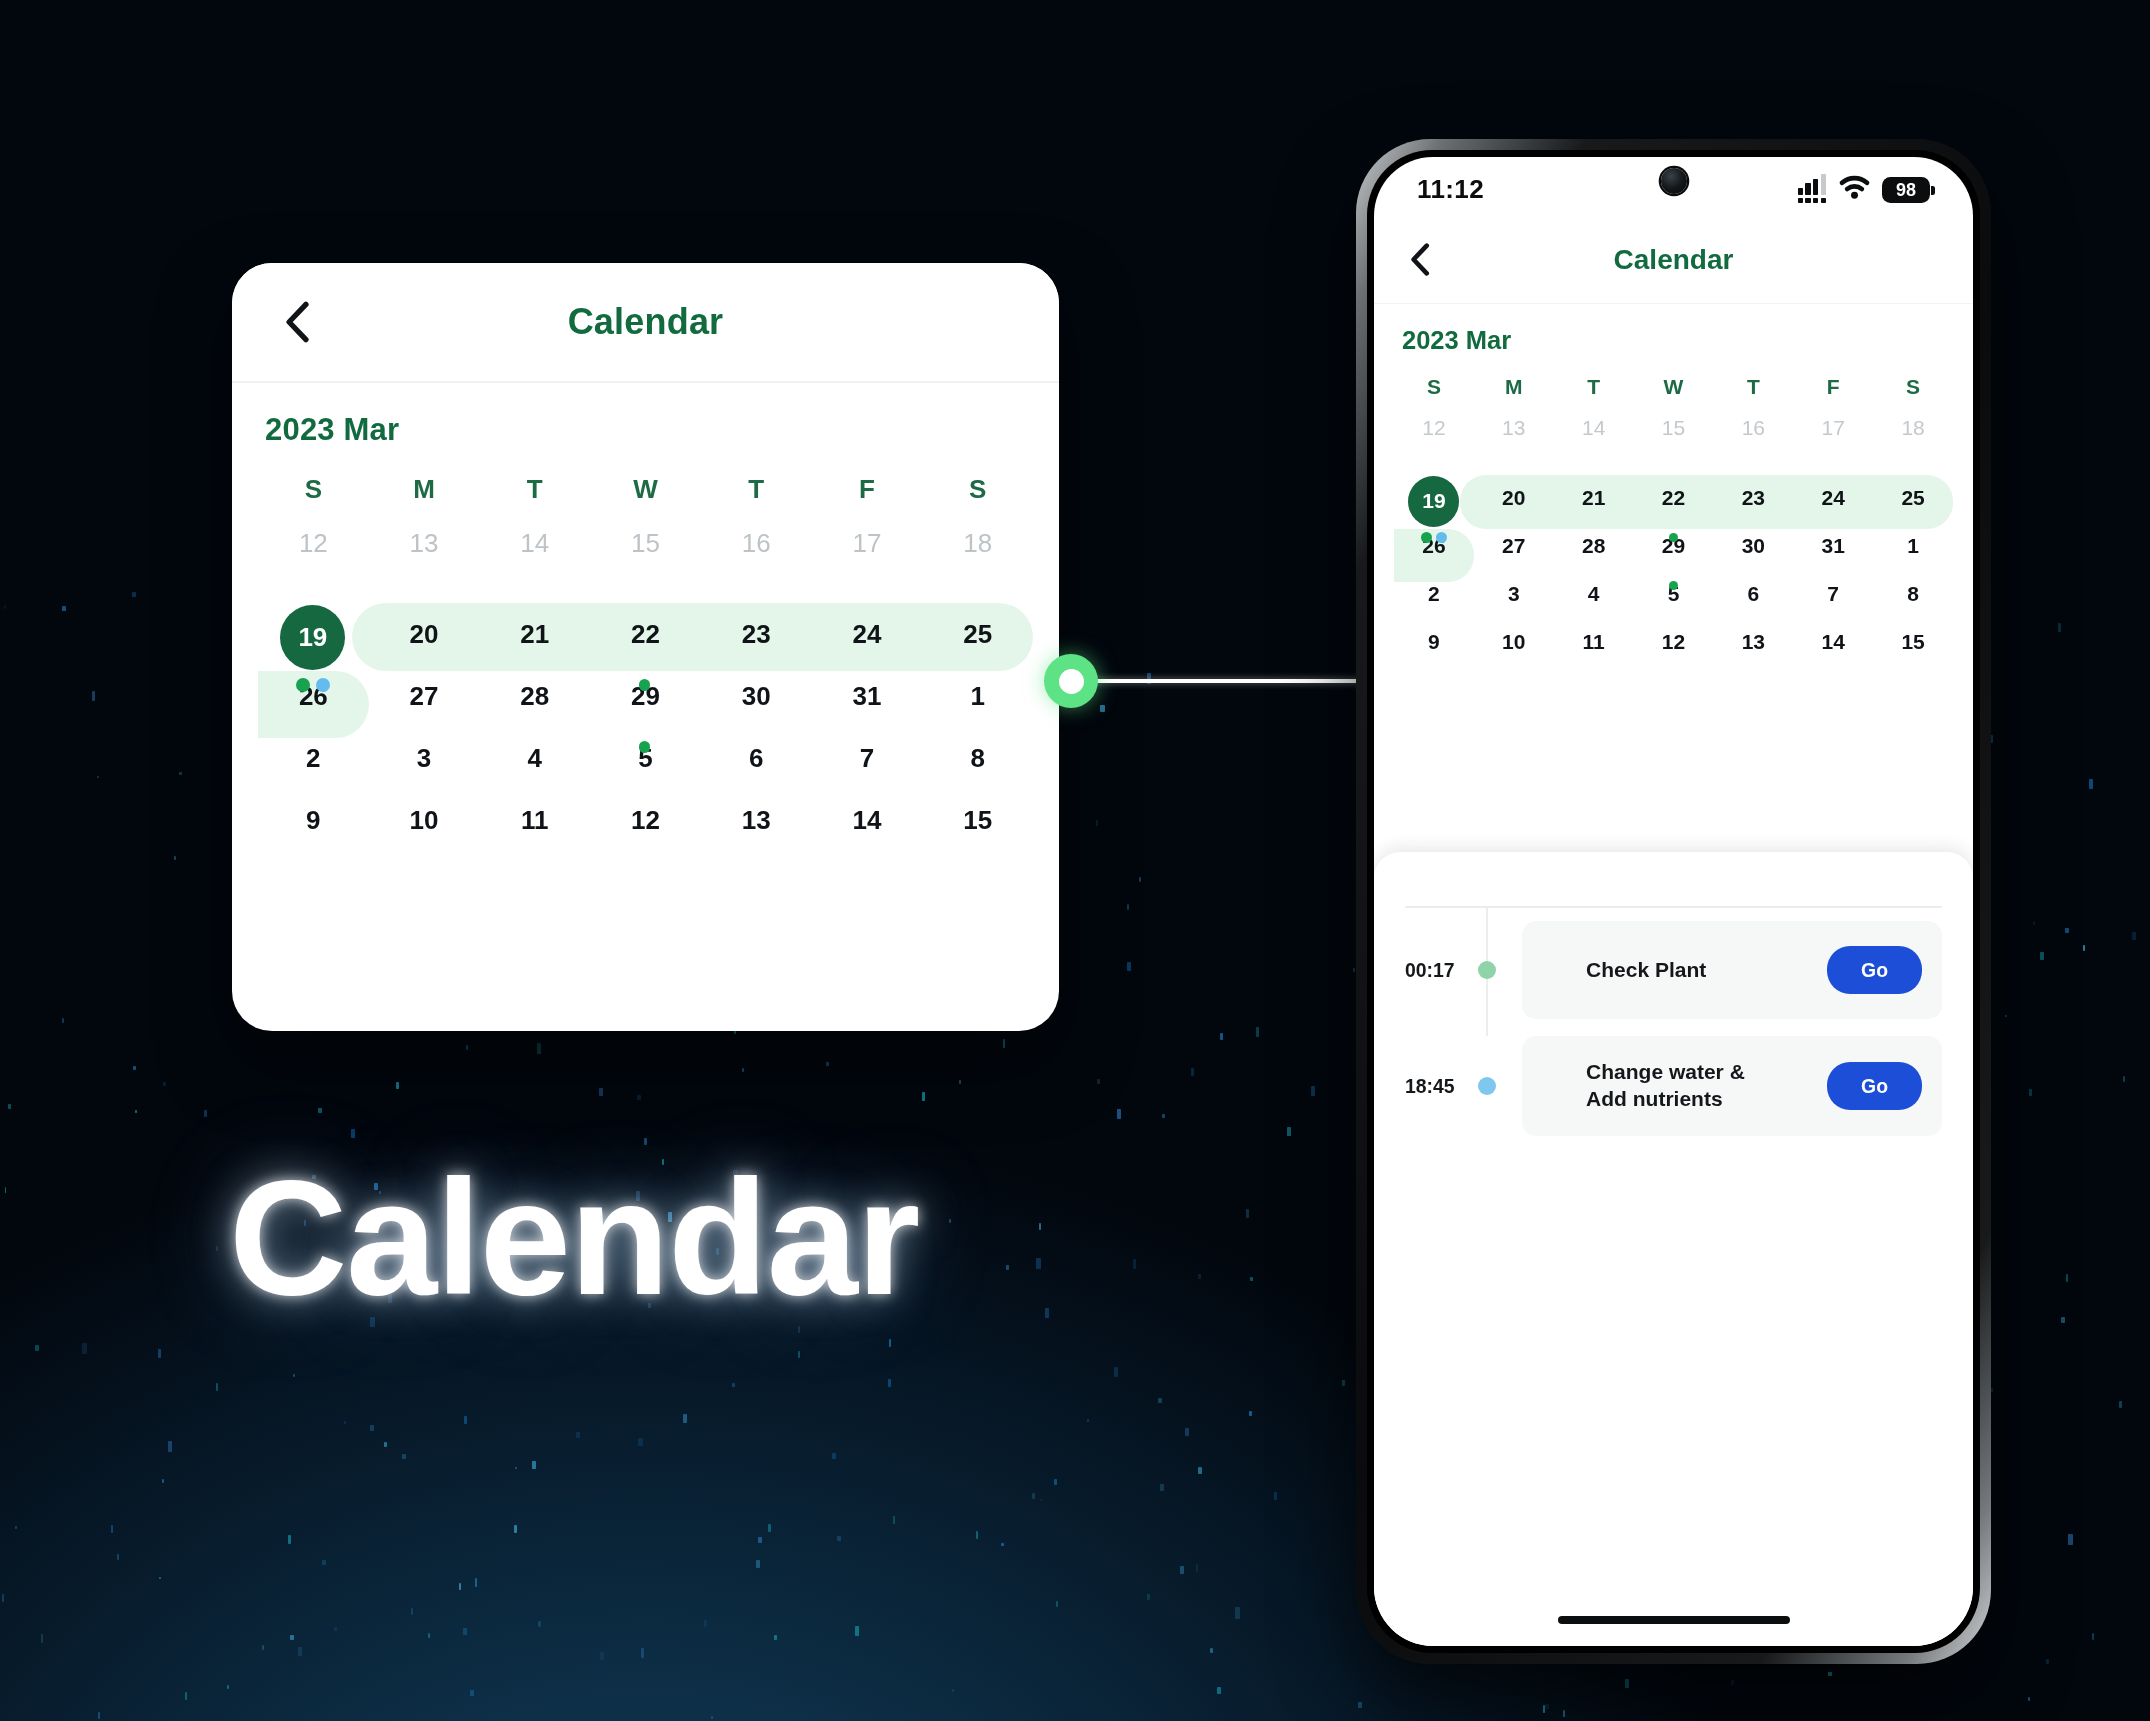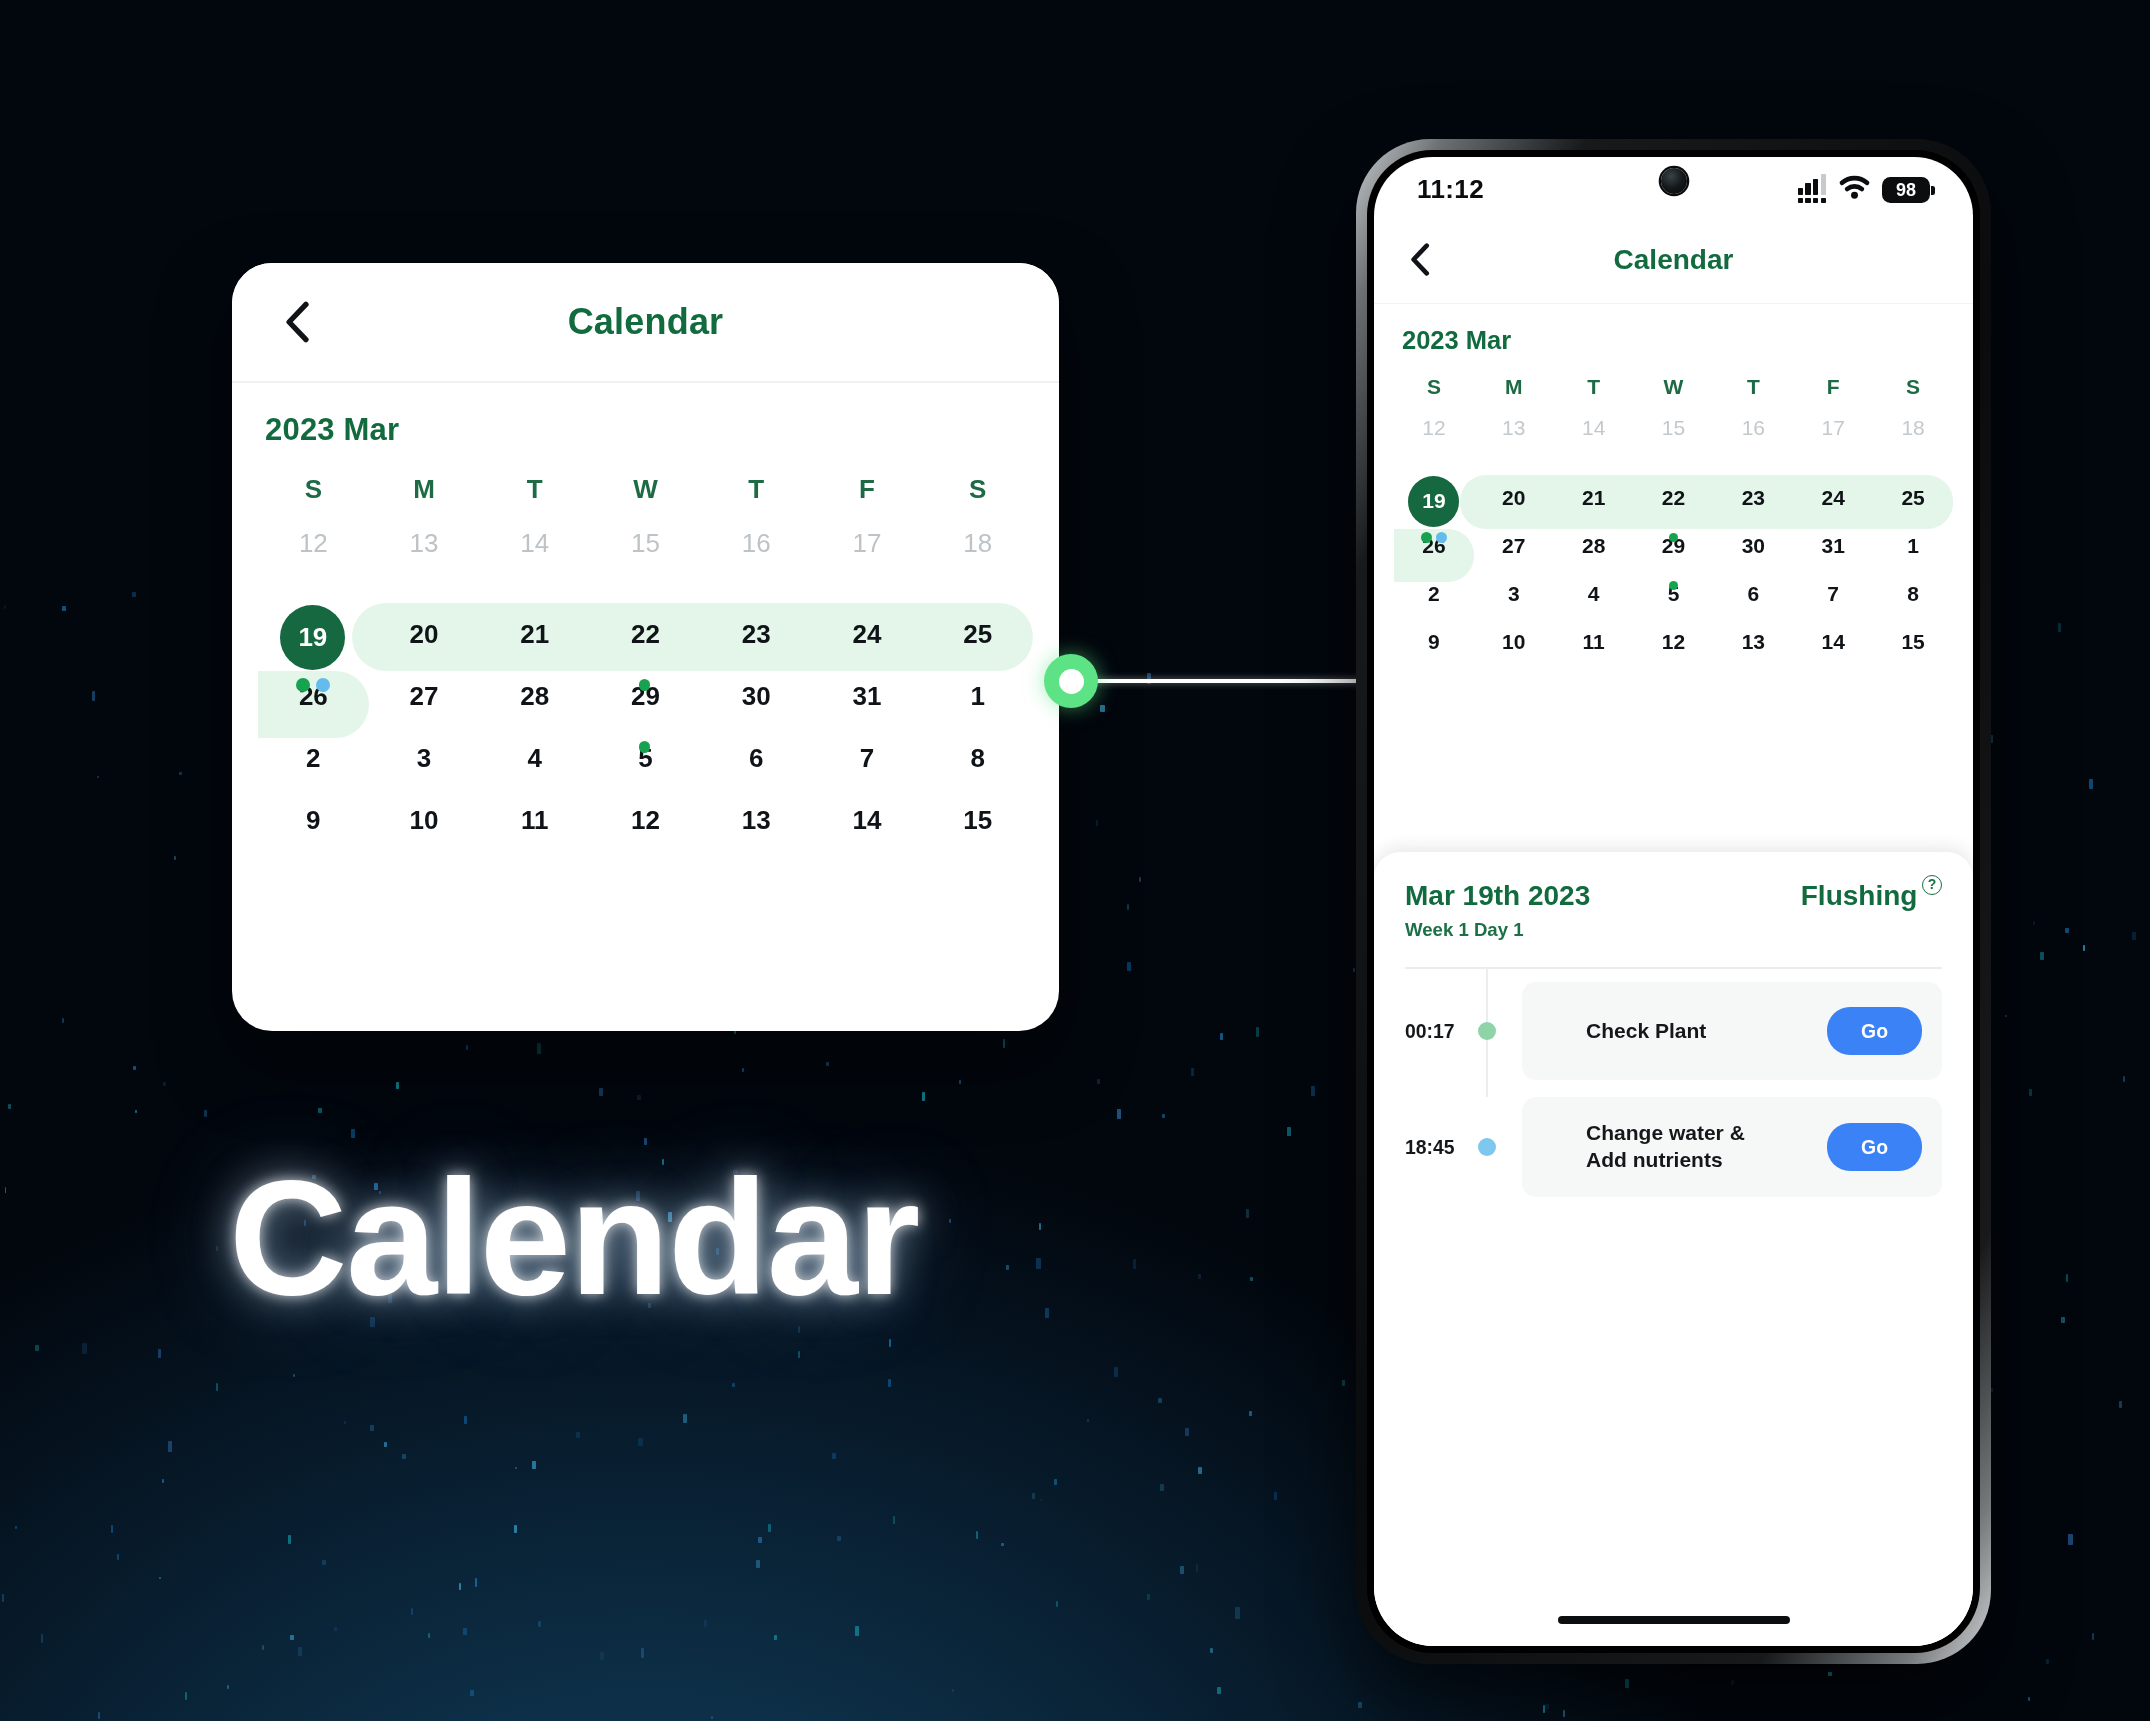--- a/index.html
+++ b/index.html
@@ -204,21 +204,21 @@
   .ev-bullet { width: 18.6px; height: 18.6px; border-radius: 50%; margin: 0 26px 0 -1.5px; position: relative; z-index: 2; }
   .ev-bullet.green { background: #8fd3a8; }
   .ev-bullet.blue  { background: #7ec7ef; }
   .ev-box {
     flex: 1; background: #f6f7f7; border-radius: 14px;
     display: flex; align-items: center; justify-content: space-between;
     padding: 23px 20px; min-height: 98px;
   }
   .ev-label { font-size: 21px; font-weight: bold; color: #15181b; line-height: 1.28; margin-left: 44px; }
   .ev-go {
-    background: #3b82f6; color: #fff; border: none;
+    background: #1d4ed8; color: #fff; border: none;
     border-radius: 23px; padding: 12.4px 34px;
     font-size: 19.4px; font-weight: bold; cursor: pointer;
     font-family: "Liberation Sans", sans-serif;
   }
   #home-indicator {
     position: absolute; left: 50%; transform: translateX(-50%);
     bottom: 22px; width: 232px; height: 8.5px; border-radius: 6.2px; background: #0b0d0f;
   }
 
   
@@ -708,30 +708,20 @@
             <div class="p-cell">11</div>
             <div class="p-cell">12</div>
             <div class="p-cell">13</div>
             <div class="p-cell">14</div>
             <div class="p-cell">15</div>
           </div>
         </div>
       </div>
 
       <div id="event-card">
-        <div id="ev-head">
-          <div>
-            <div id="ev-date">Mar 19th 2023</div>
-            <div id="ev-sub">Week 1 Day 1</div>
-          </div>
-          <div id="ev-stage-wrap">
-            <div id="ev-stage">Flushing</div>
-            <div id="help-icon">?</div>
-          </div>
-        </div>
         <div id="ev-sep"></div>
 
         <div id="timeline">
           <div id="timeline-rail"></div>
 
           <div class="ev-row">
             <div class="ev-time">00:17</div>
             <div class="ev-bullet green"></div>
             <div class="ev-box">
               <div class="ev-label">Check Plant</div>

